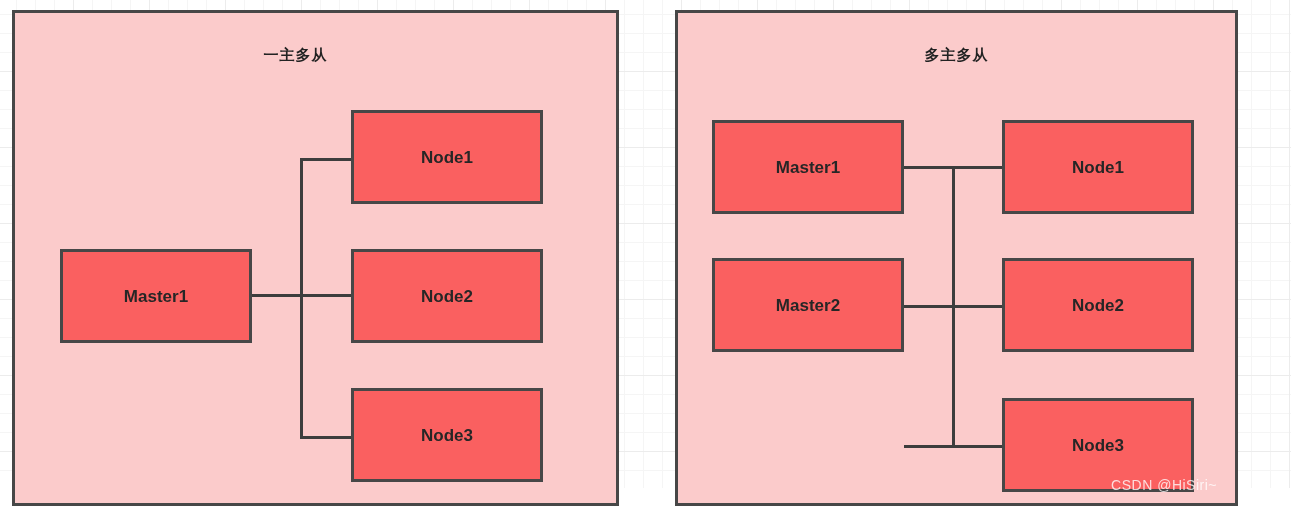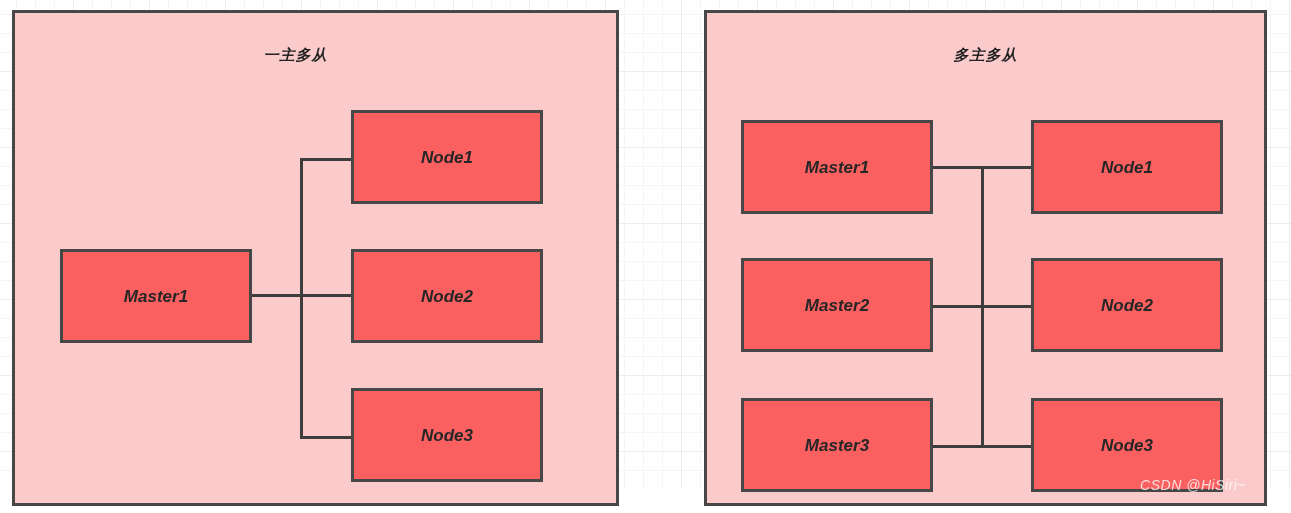--- a/index.html
+++ b/index.html
@@ -27,32 +27,31 @@
       linear-gradient(to right,  #ececec 1px, transparent 1px),
       linear-gradient(to bottom, #ececec 1px, transparent 1px),
       linear-gradient(to right,  #f5f5f5 1px, transparent 1px),
       linear-gradient(to bottom, #f5f5f5 1px, transparent 1px);
     background-size:
       76px 76px,
       76px 76px,
       19px 19px,
       19px 19px;
     background-position: -3px -5px, -3px -5px, -3px -5px, -3px -5px;
-    font-style: italic;
   }
 
   
   .panel {
     position: absolute;
     background-color: #fbcbcb;
     border: 3px solid #474747;
     box-sizing: border-box;
   }
   #panel-left  { left: 12px;  top: 10px; width: 607px; height: 496px; }
-  #panel-right { left: 704px; top: 10px; width: 563px; height: 496px; }
+  #panel-right { left: 675px; top: 10px; width: 563px; height: 496px; }
 
   .panel-title {
     position: absolute;
     top: 34px;
     left: 0;
     width: 100%;
     text-align: center;
     font-size: 15px;
     font-weight: bold;
     color: #222222;
@@ -163,23 +162,20 @@
     <div class="edge edge-h" id="rp-h-row1"></div>
     <div class="edge edge-h" id="rp-h-row2"></div>
     <div class="edge edge-h" id="rp-h-row3"></div>
 
     <div class="node-box" id="rp-master1">
       <span class="node-label">Master1</span>
     </div>
     <div class="node-box" id="rp-master2">
       <span class="node-label">Master2</span>
     </div>
-    <div class="node-box" id="rp-master3">
-      <span class="node-label">Master3</span>
-    </div>
     <div class="node-box" id="rp-node1">
       <span class="node-label">Node1</span>
     </div>
     <div class="node-box" id="rp-node2">
       <span class="node-label">Node2</span>
     </div>
     <div class="node-box" id="rp-node3">
       <span class="node-label">Node3</span>
     </div>
 

